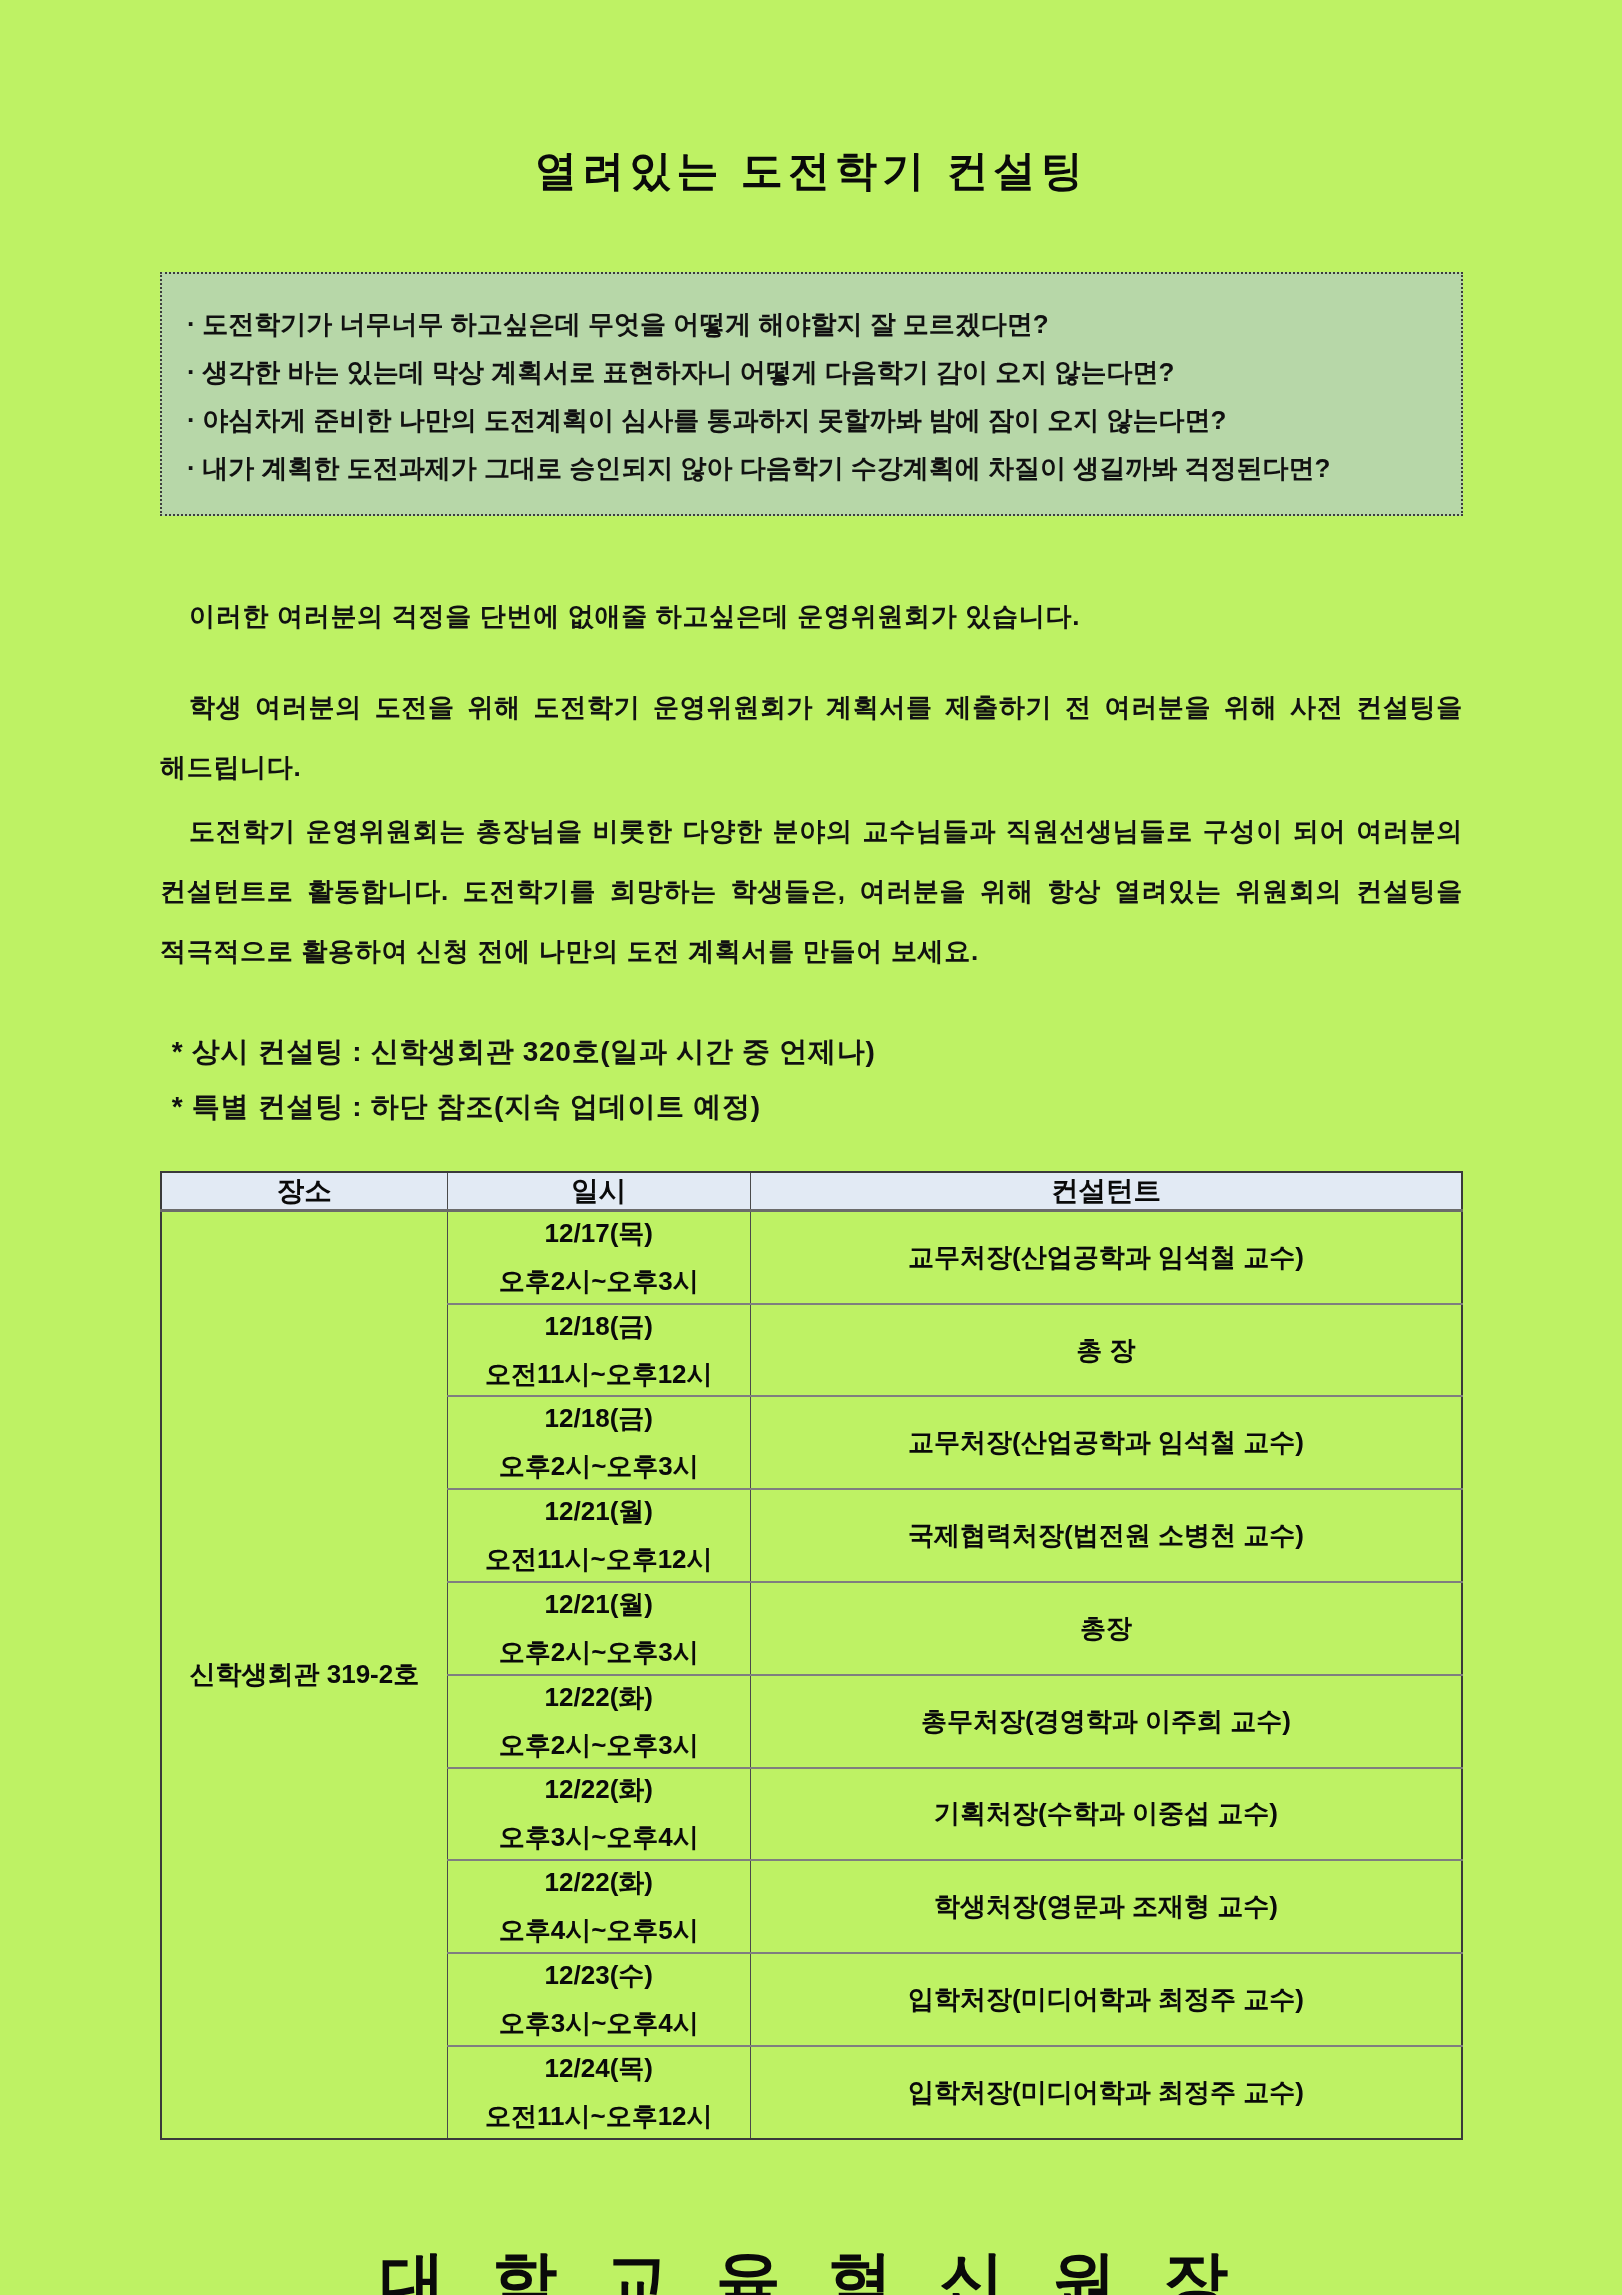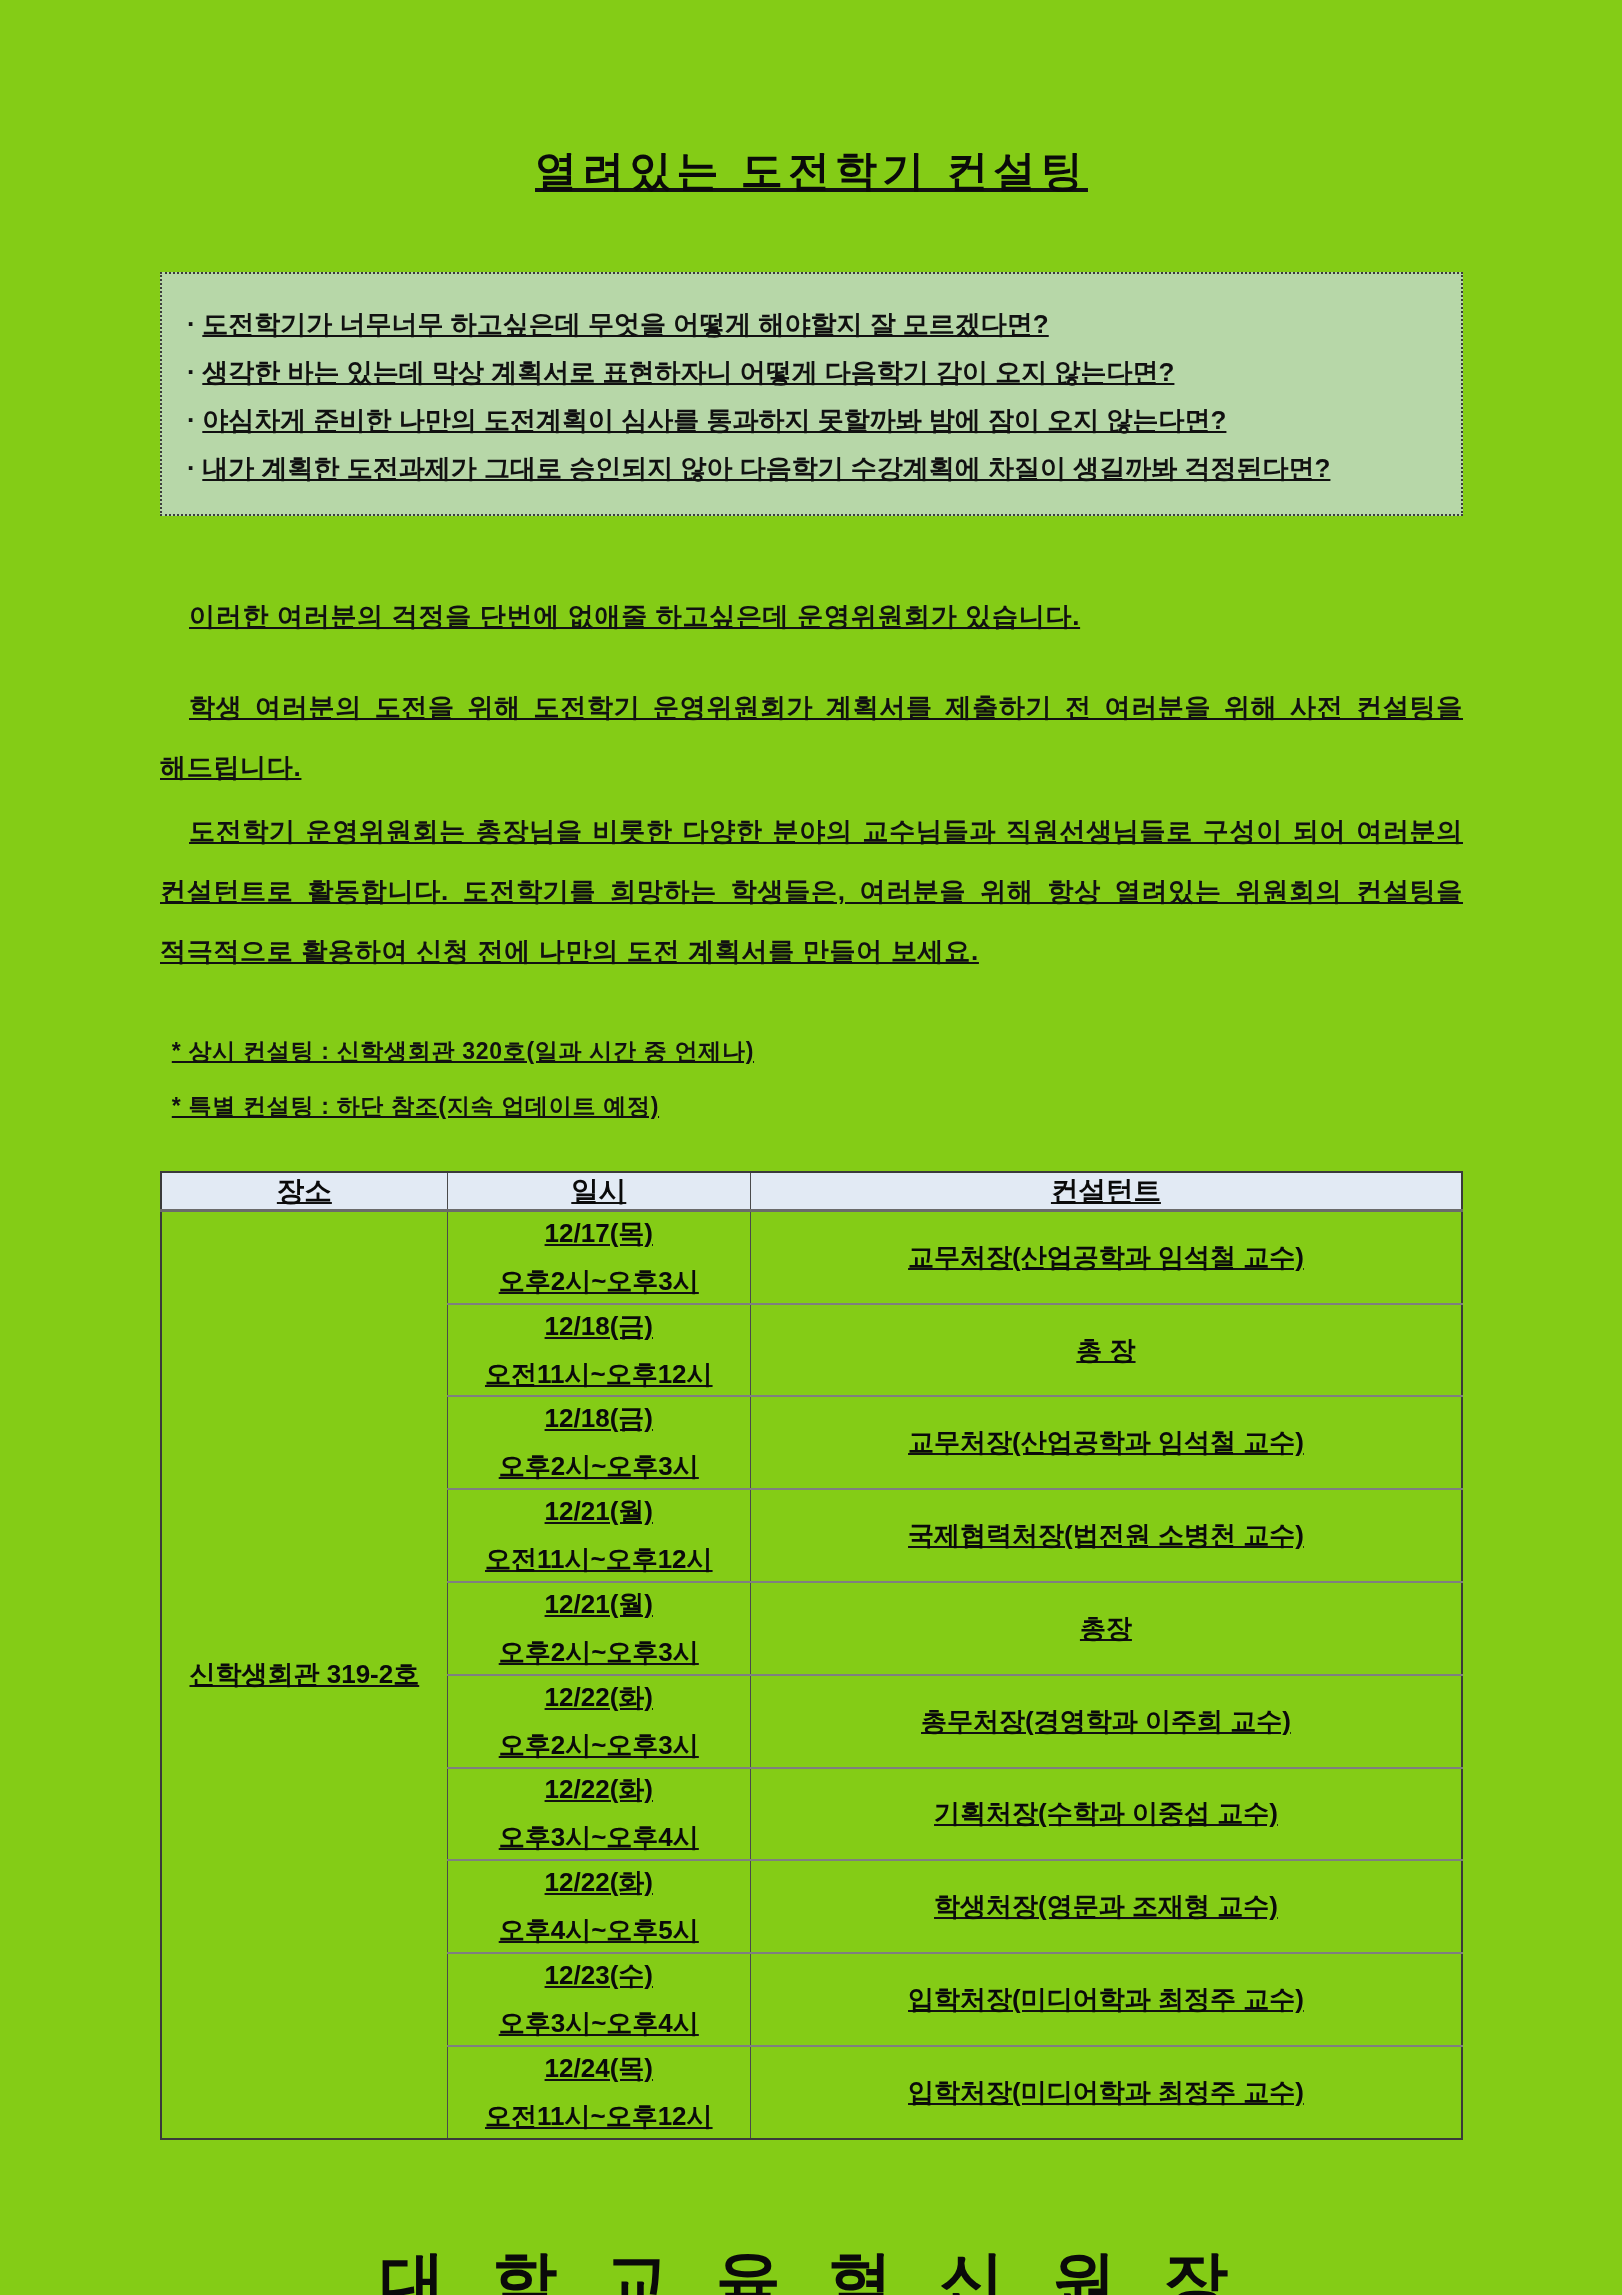--- a/index.html
+++ b/index.html
@@ -1,26 +1,25 @@
 <!DOCTYPE html>
 <html style="font-size:10.5px"><head>
 <meta charset="utf-8">
 <style>
   * { margin: 0; padding: 0; box-sizing: border-box; }
   html, body { background: #e9e9e9; }
   .page {
     width: 1623px;
     height: 2295px;
-    background: #84cc16;
+    background: #bef264;
     position: relative;
     font-family: "Liberation Sans", "DejaVu Sans", sans-serif;
     color: #111111;
     margin: 0 auto;
     overflow: hidden;
-    text-decoration: underline;
   }
   .content {
     padding: 0 160px;
   }
   .doc-title {
     padding-top: 143px;
     text-align: center;
     font-size: 42px;
     font-weight: bold;
     letter-spacing: 5.2px;
@@ -53,21 +52,21 @@
     word-break: keep-all;
   }
   .para-first {
     margin-top: 77px;
     line-height: 46px;
   }
   .para-second { margin-top: 38px; }
   .para-third { margin-top: 3.9px; }
   .note-block { margin-top: 43px; padding-left: 11.8px; }
   .note-line {
-    font-size: 23px;
+    font-size: 28px;
     font-weight: bold;
     line-height: 55px;
     letter-spacing: 0.7px;
   }
   table.schedule {
     margin-top: 37px;
     width: 100%;
     border-collapse: collapse;
     border: 2.6px solid #3a3a3a;
     table-layout: fixed;

